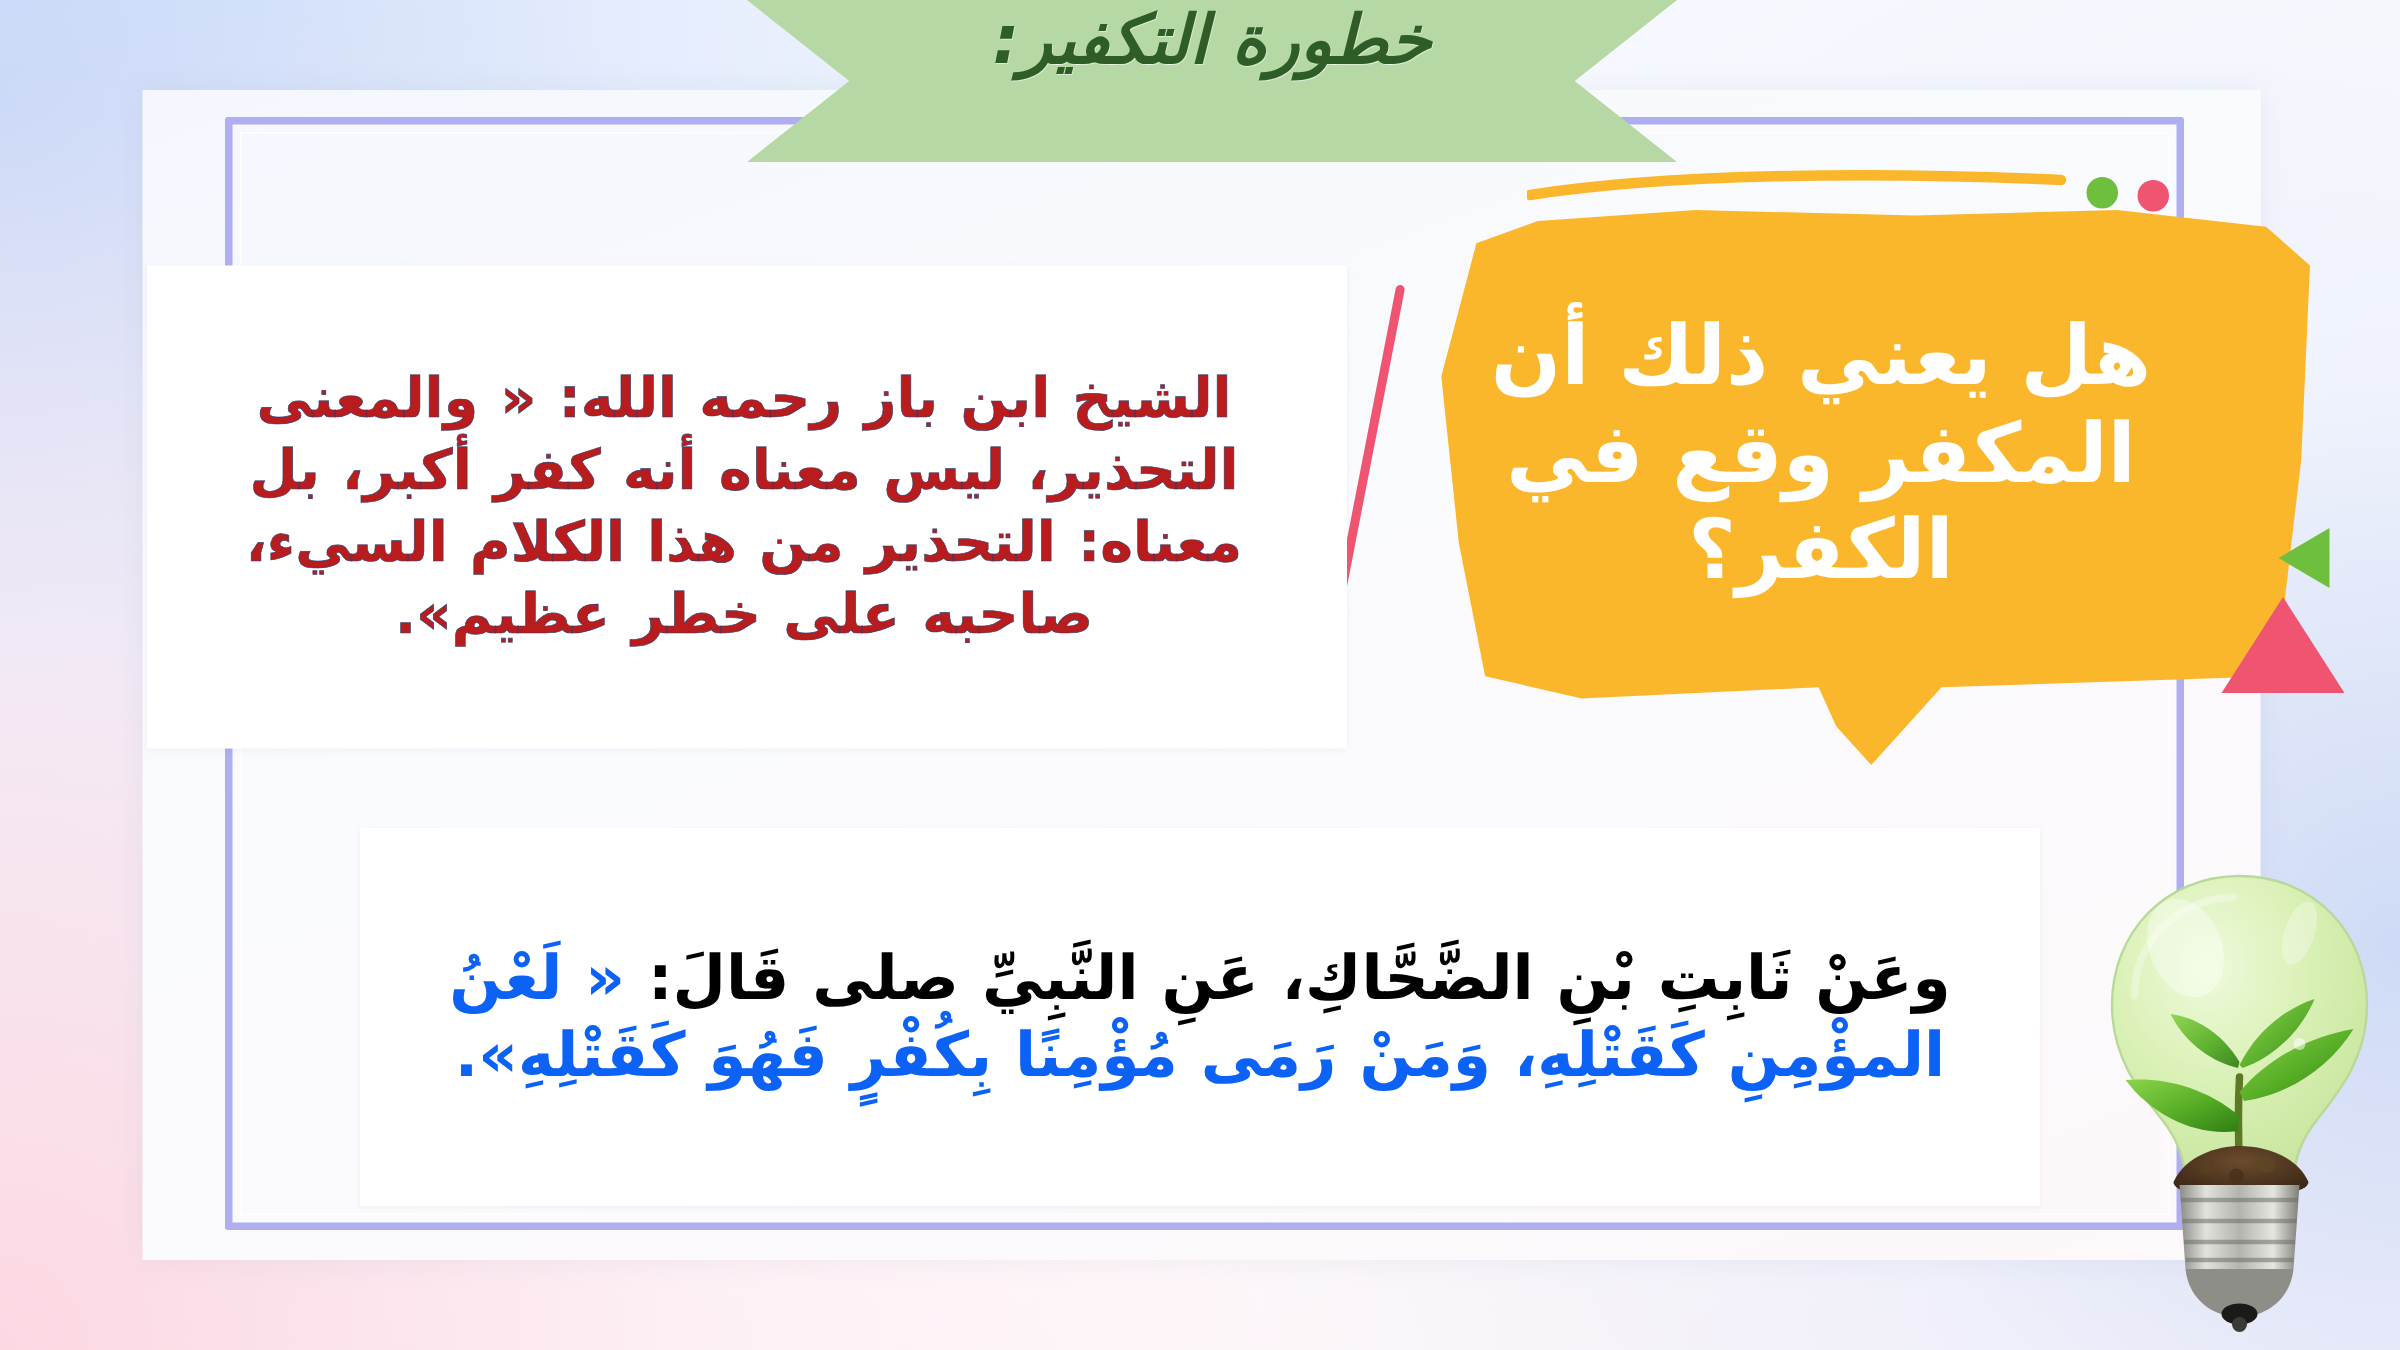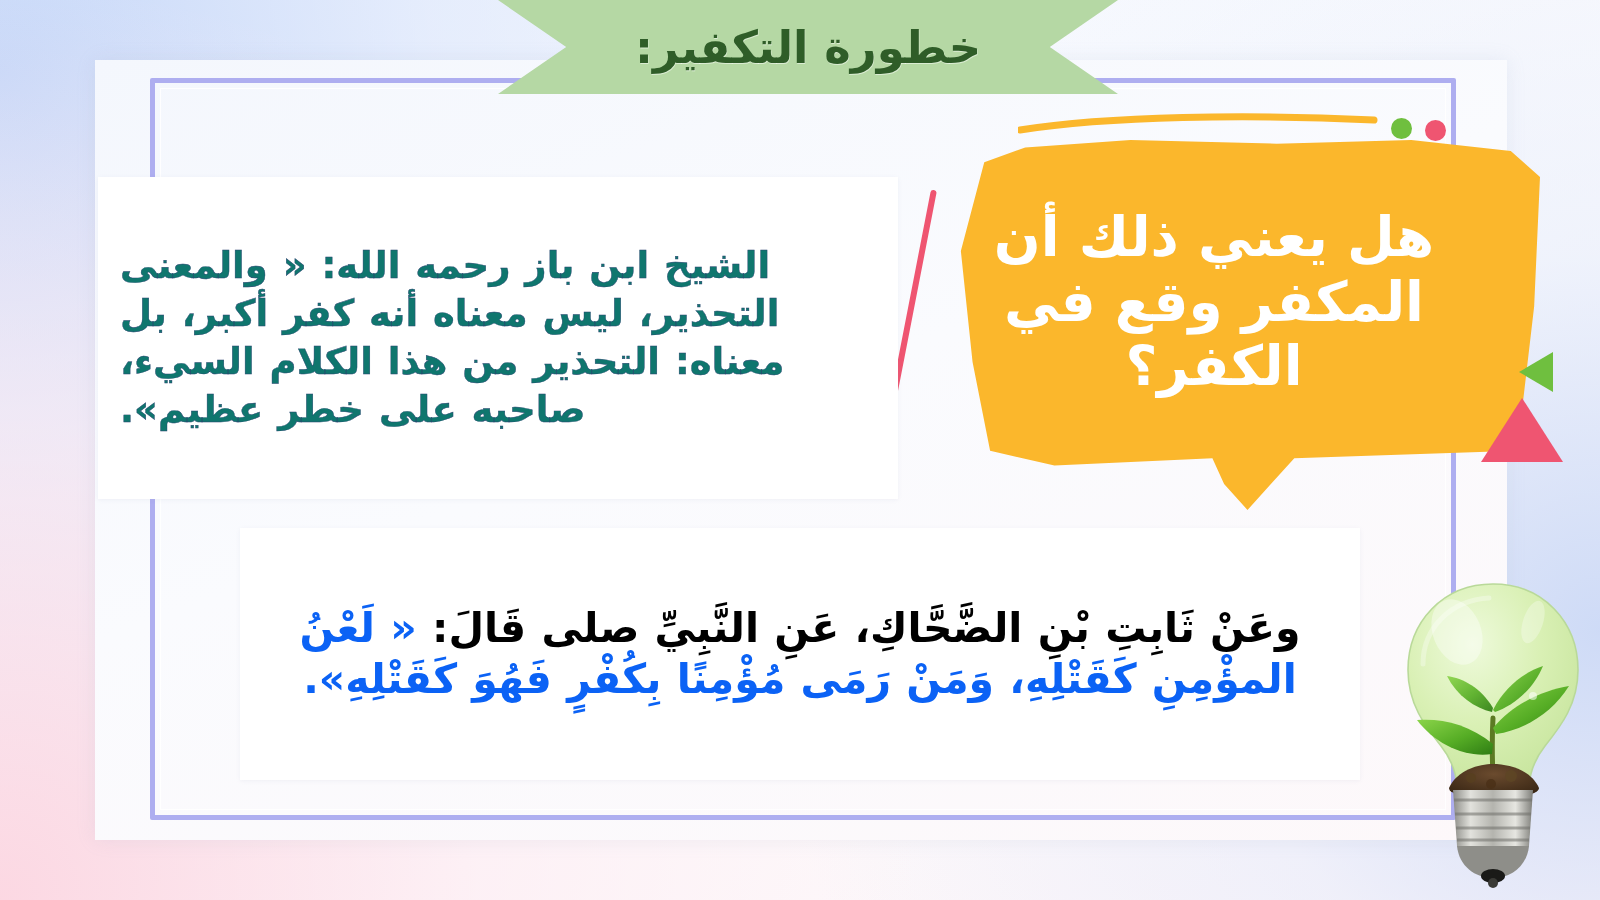--- a/index.html
+++ b/index.html
@@ -37,51 +37,51 @@
   }
   #panel-frame-inner {
     position:absolute; left:160px; top:88px;
     width:1286px; height:722px;
     border:1.5px solid rgba(255,255,255,0.85);
   }
 
   
   #ribbon {
     position:absolute; left:498px; top:0px;
-    width:620px; height:94px;
+    width:620px; height:108px;
     background:#b5d8a4;
     clip-path:polygon(0% 0%, 100% 0%, 89% 50%, 100% 100%, 0% 100%, 11% 50%);
-    display:flex; align-items:center; justify-content:center;
+    display:flex; align-items:flex-start; justify-content:center;font-style:italic;
   }
   #ribbon-text {
     font-size:45px; font-weight:700; color:#2f5d28;
     letter-spacing:0px; white-space:nowrap;
     text-shadow:0.5px 0.5px 0 rgba(255,255,255,0.5);
     direction:rtl;
   }
 
   
   #quote-box {
     position:absolute; left:98px; top:177px;
     width:800px; height:322px;
     background:#ffffff;
     box-shadow:0 1px 4px rgba(140,150,180,0.10);
     padding:12px 26px 12px 22px;
     display:flex; align-items:center; justify-content:center;
   }
   #quote-text {
     font-size:37px; line-height:1.30; font-weight:700;
-    color:#0f766e; text-align:left; direction:rtl;
+    color:#b91c1c; text-align:center; direction:rtl;
     word-spacing:2px;
     -webkit-text-stroke:0.4px #2c4070;
   }
 
   
   #hadith-box {
-    position:absolute; left:240px; top:528px;
+    position:absolute; left:240px; top:552px;
     width:1120px; height:252px;
     background:#ffffff;
     box-shadow:0 1px 4px rgba(140,150,180,0.10);
     padding:12px 30px;
     display:flex; align-items:center; justify-content:flex-start;
   }
   #hadith-text {
     font-size:41px; line-height:1.24; font-weight:700;
     text-align:center; direction:rtl; color:#000000;
     word-spacing:1px;

